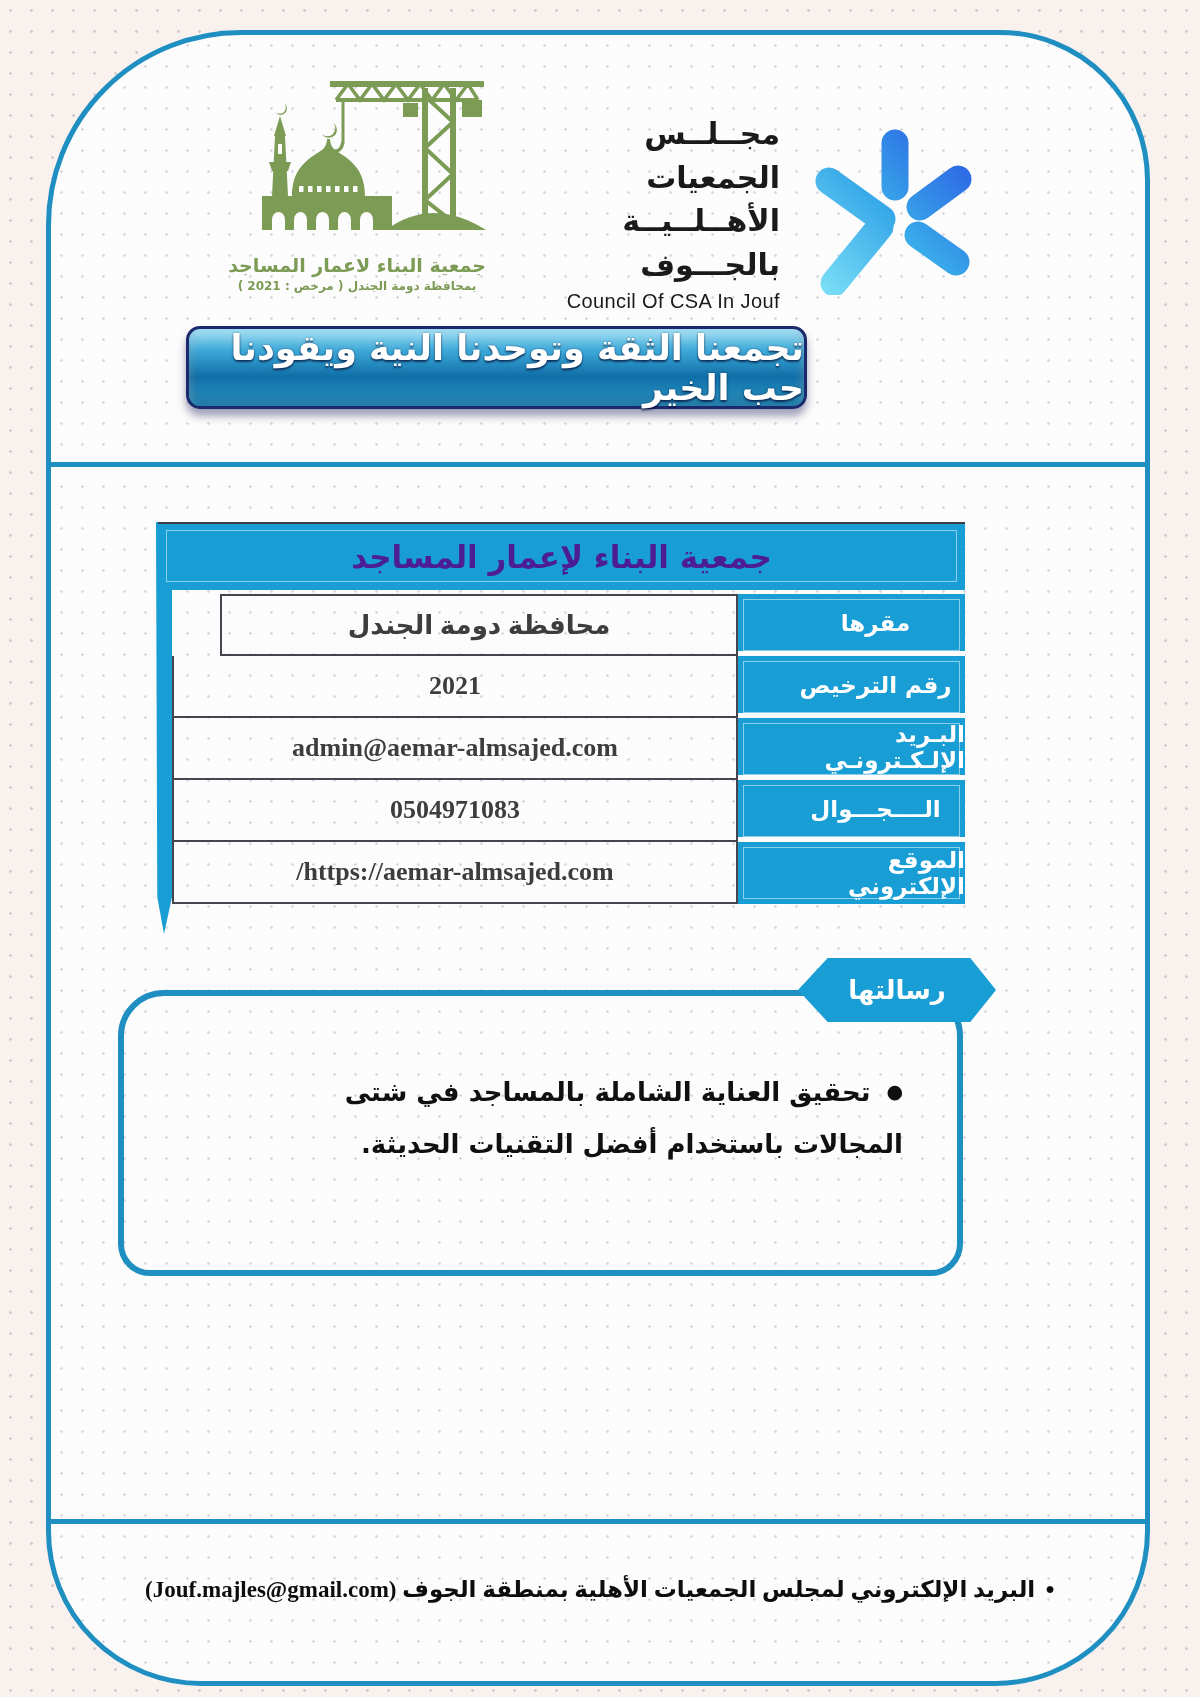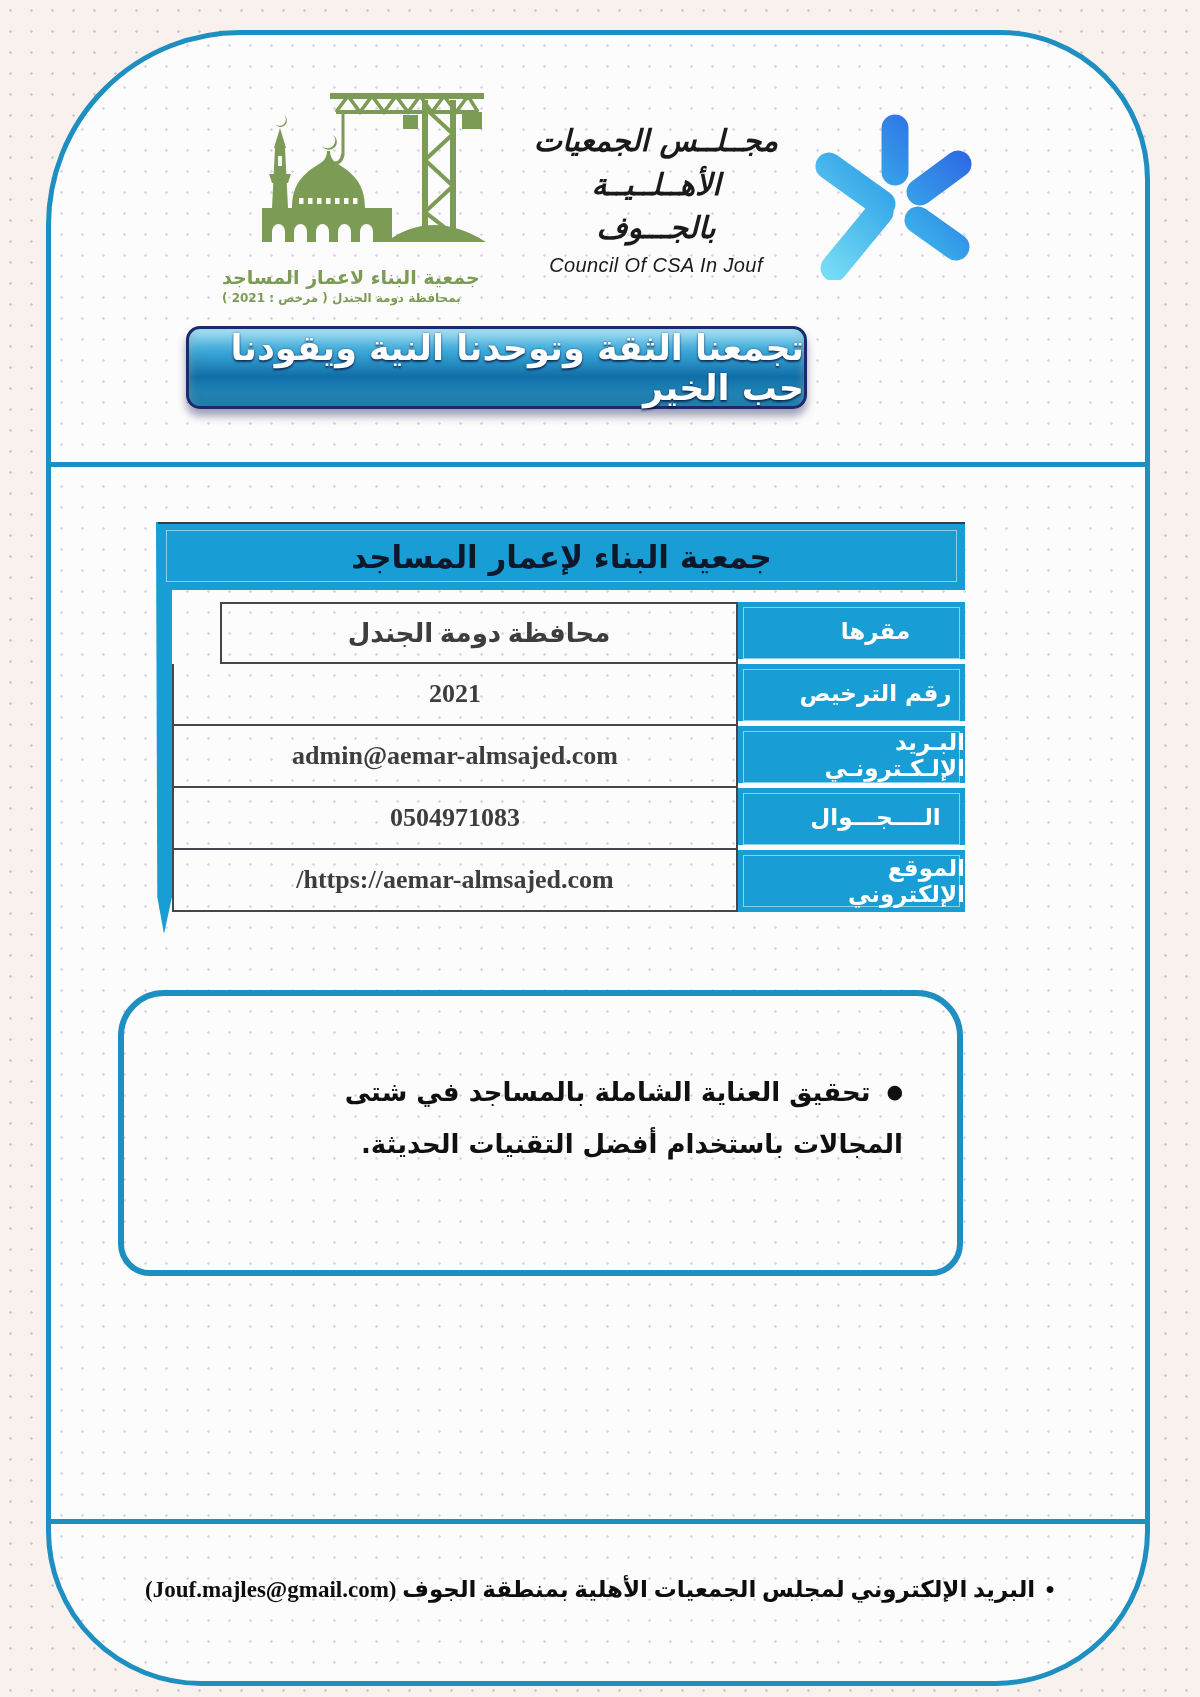--- a/index.html
+++ b/index.html
@@ -19,28 +19,28 @@
     border-radius:195px 150px 155px 155px;
     background-color:#fdfcfc;
     background-image: radial-gradient(circle, rgba(150,160,190,.38) 1.1px, transparent 1.5px);
     background-size:21px 21px;
   }
   .divider { position:absolute; left:51px; width:1094px; height:5px; background:#1e8fc0; }
   .divider.top { top:462px; }
   .divider.bottom { top:1519px; }
 
   
-  .mosque-logo { position:absolute; left:222px; top:82px; width:270px; color:#7c9b55; }
+  .mosque-logo { position:absolute; left:222px; top:70px; width:270px; text-align:center; color:#7c9b55; }
   .mosque-logo svg { display:block; margin:0 auto; }
   .mosque-title { font-size:19px; font-weight:bold; margin-top:2px; }
   .mosque-sub { font-size:12px; font-weight:bold; margin-top:3px; letter-spacing:.5px; }
 
   
   .council-logo { position:absolute; left:532px; top:112px; width:450px; display:flex; flex-direction:row; align-items:center; gap:16px; direction:ltr; }
-  .council-text { width:248px; text-align:center; color:#1a1a1a; direction:rtl;font-style:italic; }
+  .council-text { width:248px; text-align:right; color:#1a1a1a; direction:rtl; }
   .council-ar { font-size:30px; font-weight:600; line-height:1.45; }
   .council-en { font-size:20px; font-weight:500; letter-spacing:.4px; margin-top:4px; font-family:"Liberation Sans", sans-serif; }
 
   
   .banner {
     position:absolute; left:186px; top:326px; width:621px; height:83px;
     border:3px solid #1c2a6d; border-radius:14px;
     background:linear-gradient(180deg,#7ed1ef 0%,#3aa6d6 30%,#0f6ea7 62%,#2f9cc9 100%);
     box-shadow:0 7px 9px rgba(40,45,100,.45), inset 0 10px 12px rgba(255,255,255,.30), inset 0 -8px 12px rgba(0,25,60,.25);
     display:flex; align-items:center; justify-content:center;padding-left:27px;
@@ -54,22 +54,22 @@
   .ribbon {
     position:absolute; left:156px; top:522px; width:16px; height:412px;
     background:#189ed4; clip-path:polygon(0 0,100% 0,100% 91%,50% 100%,8% 91%);
     z-index:1;
   }
   .info-table { position:absolute; left:158px; top:522px; width:807px; direction:rtl; z-index:2; }
   .tbl-header {
     height:68px; background:#189ed4; border-top:2px solid #3c3c46;
     outline:1.5px solid rgba(255,255,255,.5); outline-offset:-9px;
     display:flex; align-items:center; justify-content:center;
-    margin-bottom:12px;
-    color:#0f172a; font-size:31px; font-weight:900;
+    margin-bottom:4px;
+    color:#4c1d95; font-size:31px; font-weight:900;
   }
   .tbl-body { display:grid; grid-template-columns:227px 1fr; margin-left:14px; }
   .cell-label {
     height:62px; background:#189ed4; border-bottom:5px solid #fdfcfc;
     outline:1.5px solid rgba(255,255,255,.5); outline-offset:-6px;
     display:flex; align-items:center; justify-content:center;
     color:#fff; font-size:23px; font-weight:bold;padding-left:48px;
   }
   .cell-label.last { border-bottom:none; }
   .cell-value {
@@ -199,20 +199,21 @@
 
       <div class="cell-label">الــــجـــوال</div>
       <div class="cell-value">0504971083</div>
 
       <div class="cell-label last">الموقع الإلكتروني</div>
       <div class="cell-value">https://aemar-almsajed.com/</div>
     </div>
   </div>
 
   <div class="mission-box"></div>
+  <div class="mission-tag">رسالتها</div>
   <div class="mission-text">
     <span class="mission-bullet">●</span><span>تحقيق العناية الشاملة بالمساجد في شتى المجالات باستخدام أفضل التقنيات الحديثة.</span>
   </div>
 
   <div class="footer-note">
     <span class="footer-bullet">●</span><span>البريد الإلكتروني لمجلس الجمعيات الأهلية بمنطقة الجوف (Jouf.majles@gmail.com)</span>
   </div>
 
 </div>
 

